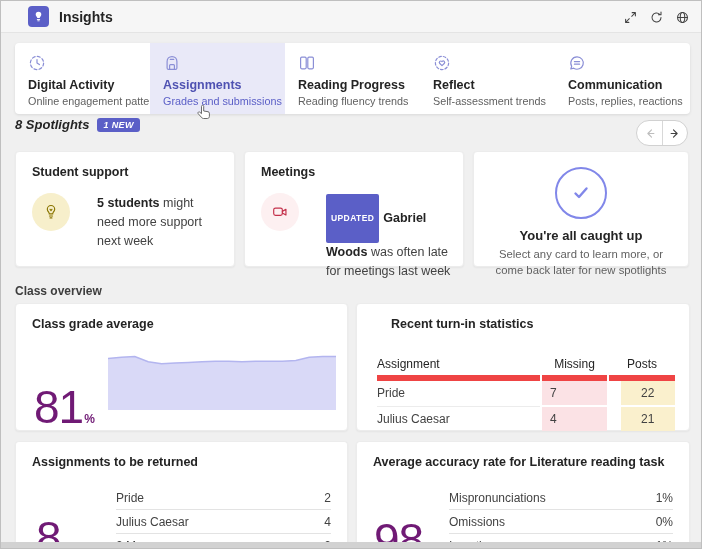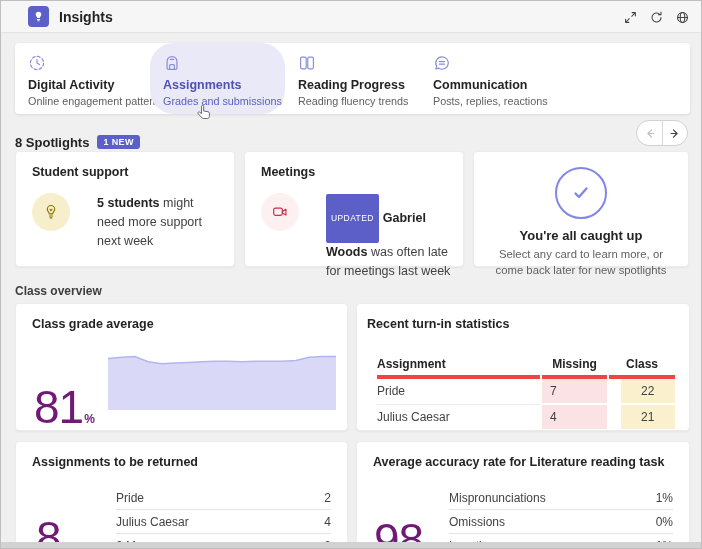--- a/index.html
+++ b/index.html
@@ -13,31 +13,31 @@
   .app-icon { position:absolute; left:27px; top:5px; width:21px; height:21px; border-radius:4px;
               background:#5b5fc7; display:grid; place-items:center; }
   .app-title { position:absolute; left:58px; top:8px; font-size:14px; font-weight:bold; }
   .topbar-actions { position:absolute; right:8px; top:5px; display:flex; gap:4px; }
   .icon-btn { width:22px; height:22px; display:grid; place-items:center; color:#424242; cursor:pointer; }
   .icon-btn svg { stroke:currentColor; fill:none; stroke-width:1.4; stroke-linecap:round; stroke-linejoin:round; }
 
   
   .tabstrip { position:absolute; left:14px; top:42px; width:675px; height:71px; background:#fff;
               border-radius:4px; box-shadow:0 1px 3px rgba(0,0,0,.10); display:flex; overflow:hidden; }
-  .tab { width:135px; padding:11px 8px 0 13px; cursor:pointer;border-radius:24px; }
+  .tab { width:135px; padding:11px 8px 0 13px; cursor:pointer; }
   .tab.selected { background:#e9e9f8; }
   .tab-icon { display:block; width:18px; height:18px; color:#8b8fd6; }
   .tab-icon svg { stroke:currentColor; fill:none; stroke-width:1.2; stroke-linecap:round; stroke-linejoin:round; }
   .tab-label { margin-top:6px; font-size:12.5px; font-weight:bold; color:#242424; white-space:nowrap; }
   .tab-sub   { margin-top:3px; font-size:10.8px; color:#616161; white-space:nowrap; }
   .tab.selected .tab-label { color:#4f52b2; }
   .tab.selected .tab-sub   { color:#5b5fc7; }
 
   
-  .spot-head { position:absolute; left:14px; top:134px; font-size:13px; font-weight:bold; display:flex; align-items:flex-start; }
+  .spot-head { position:absolute; left:14px; top:116px; font-size:13px; font-weight:bold; display:flex; align-items:flex-end;font-style:italic; }
   .badge { display:inline-block; margin-left:8px; background:#5b5fc7; color:#fff; font-size:9px;
            font-weight:bold; letter-spacing:.4px; padding:2px 6px 2px; border-radius:3px; }
   .pager { position:absolute; right:13px; top:119px; height:26px; width:52px; background:#fff;
            border:1px solid #d1d1d1; border-radius:13px; display:flex; overflow:hidden; }
   .pager-btn { width:25px; display:grid; place-items:center; cursor:pointer; }
   .pager-btn + .pager-btn { border-left:1px solid #d8d8d8; }
   .pager-btn svg { stroke-width:1.4; fill:none; stroke-linecap:round; stroke-linejoin:round; }
   .pager-prev svg { stroke:#bdbdbd; } .pager-next svg { stroke:#424242; }
 
   
@@ -45,41 +45,41 @@
           box-shadow:0 1px 2px rgba(0,0,0,.05); }
   .card-title { padding:13px 14px 0 16px; font-size:12.5px; font-weight:bold; }
 
   .sp-card { top:150px; height:116px; }
   .sp-body { display:flex; gap:27px; padding:14px 12px 0 16px; }
   .sp-avatar { flex:none; width:38px; height:38px; border-radius:50%; display:grid; place-items:center; }
   .av-yellow { background:#f7efcb; } .av-yellow svg { stroke:#8a7500; fill:none; stroke-width:1.3; stroke-linecap:round; }
   .av-pink { background:#fdf0f1; } .av-pink svg { stroke:#c4314b; fill:none; stroke-width:1.3; stroke-linecap:round; stroke-linejoin:round; }
   .sp-text { font-size:12.5px; color:#424242; line-height:1.5; padding-top:1px; }
   .sp-text b { color:#242424; }
-  .mini-badge { display:inline-block; background:#5b5fc7; color:#fff; font-size:8.5px; font-weight:normal;
+  .mini-badge { display:inline-block; background:#5b5fc7; color:#fff; font-size:8.5px; font-weight:bold;
                 letter-spacing:.4px; padding:18px 5px; border-radius:2px; vertical-align:1px; margin-right:4px; }
   .caught { text-align:center; }
   .check-ring { width:52px; height:52px; border:2.5px solid #8187e9; border-radius:50%;
                 margin:15px auto 0; display:grid; place-items:center; }
   .check-ring svg { stroke:#8187e9; fill:none; stroke-width:2.4; stroke-linecap:round; stroke-linejoin:round; }
   .caught-title { margin-top:9px; font-size:13px; font-weight:bold; }
   .caught-sub { margin:3px 16px 0; font-size:11.3px; color:#616161; line-height:1.45; }
 
   .section-label { position:absolute; left:14px; top:283px; font-size:12px; font-weight:600; color:#3d3d3d; }
 
   .ov1 { top:302px; height:128px; } .ov2 { top:440px; height:103px; border-bottom:none; border-radius:4px 4px 0 0; }
   .big-num { position:absolute; font-size:46px; font-weight:300; letter-spacing:-1px; color:#701a75;margin-top:36px; }
   .big-num .unit { font-size:12px; font-weight:bold; letter-spacing:0; margin-left:1px; }
 
   .spark { position:absolute; left:92px; top:40px; width:228px; height:66px; }
 
-  .turnin-title { padding-left:10px; }
+  .turnin-title { padding-left:34px; }
   .turnin-table { position:absolute; left:20px; right:14px; top:49px; }
   .tt-row { display:grid; grid-template-columns:1fr 65px 66px; column-gap:2px; align-items:stretch; }
-  .tt-head > div { font-size:12px; font-weight:bold; line-height:22px; border-bottom:4px solid #ef4444; }
+  .tt-head > div { font-size:12px; font-weight:normal; line-height:22px; border-bottom:6px solid #ef4444; }
   .tt-head .tt-c { text-align:center; }
   .tt-body { margin-top:0; }
   .tt-body > div { font-size:12px; color:#424242; line-height:24px; }
   .tt-name { border-bottom:1px solid #ececec; }
   .tt-miss { background:#fbe2e5; padding-left:8px; margin-bottom:2px; }
   .tt-late { background:#faf0cd; padding-left:20px; margin-bottom:2px;margin-left:12px; }
 
   .mini-list { position:absolute; right:16px; top:44px; }
   .mini-row { display:flex; justify-content:space-between; align-items:center; height:24px;
               border-bottom:1px solid #e3e3e3; font-size:12px; color:#424242; }
@@ -149,20 +149,30 @@
             <rect x="2.6" y="3.2" width="5.6" height="11.6" rx="1.2"></rect>
             <rect x="9.8" y="3.2" width="5.6" height="11.6" rx="1.2"></rect>
           </svg>
       </span>
       <div class="tab-label">Reading Progress</div>
       <div class="tab-sub">Reading fluency trends</div>
     </div>
     <div class="tab">
       <span class="tab-icon">
         <svg width="18" height="18" viewBox="0 0 18 18">
+            <circle cx="9" cy="9" r="6.6" stroke-dasharray="2.6 2"></circle>
+          <path d="M9 11.6 6.8 9.5a1.45 1.45 0 0 1 2-2.1l.2.2.2-.2a1.45 1.45 0 0 1 2 2.1z"></path>
+          </svg>
+      </span>
+      <div class="tab-label">Reflect</div>
+      <div class="tab-sub">Self-assessment trends</div>
+    </div>
+    <div class="tab">
+      <span class="tab-icon">
+        <svg width="18" height="18" viewBox="0 0 18 18">
           <path d="M9 2.8a6.2 6.2 0 1 1-3.3 11.4L2.8 15l.9-2.8A6.2 6.2 0 0 1 9 2.8z"></path>
           <path d="M6.4 7.6h5.2M6.4 10.2h5.2"></path>
           </svg>
       </span>
       <div class="tab-label">Communication</div>
       <div class="tab-sub">Posts, replies, reactions</div>
     </div>
   </div>
 
   <div class="spot-head">
@@ -230,21 +240,21 @@
       </svg>
     </div>
   </div>
 
   <div class="card ov1" style="left:355px;width:334px;">
     <div class="card-title turnin-title">Recent turn-in statistics</div>
     <div class="turnin-table">
       <div class="tt-row tt-head">
         <div>Assignment</div>
         <div class="tt-c">Missing</div>
-        <div class="tt-c">Class</div>
+        <div class="tt-c">Posts</div>
       </div>
       <div class="tt-row tt-body">
         <div class="tt-name">Pride</div>
         <div class="tt-miss">7</div>
         <div class="tt-late">22</div>
       </div>
       <div class="tt-row tt-body">
         <div class="tt-name">Julius Caesar</div>
         <div class="tt-miss">4</div>
         <div class="tt-late">21</div>

